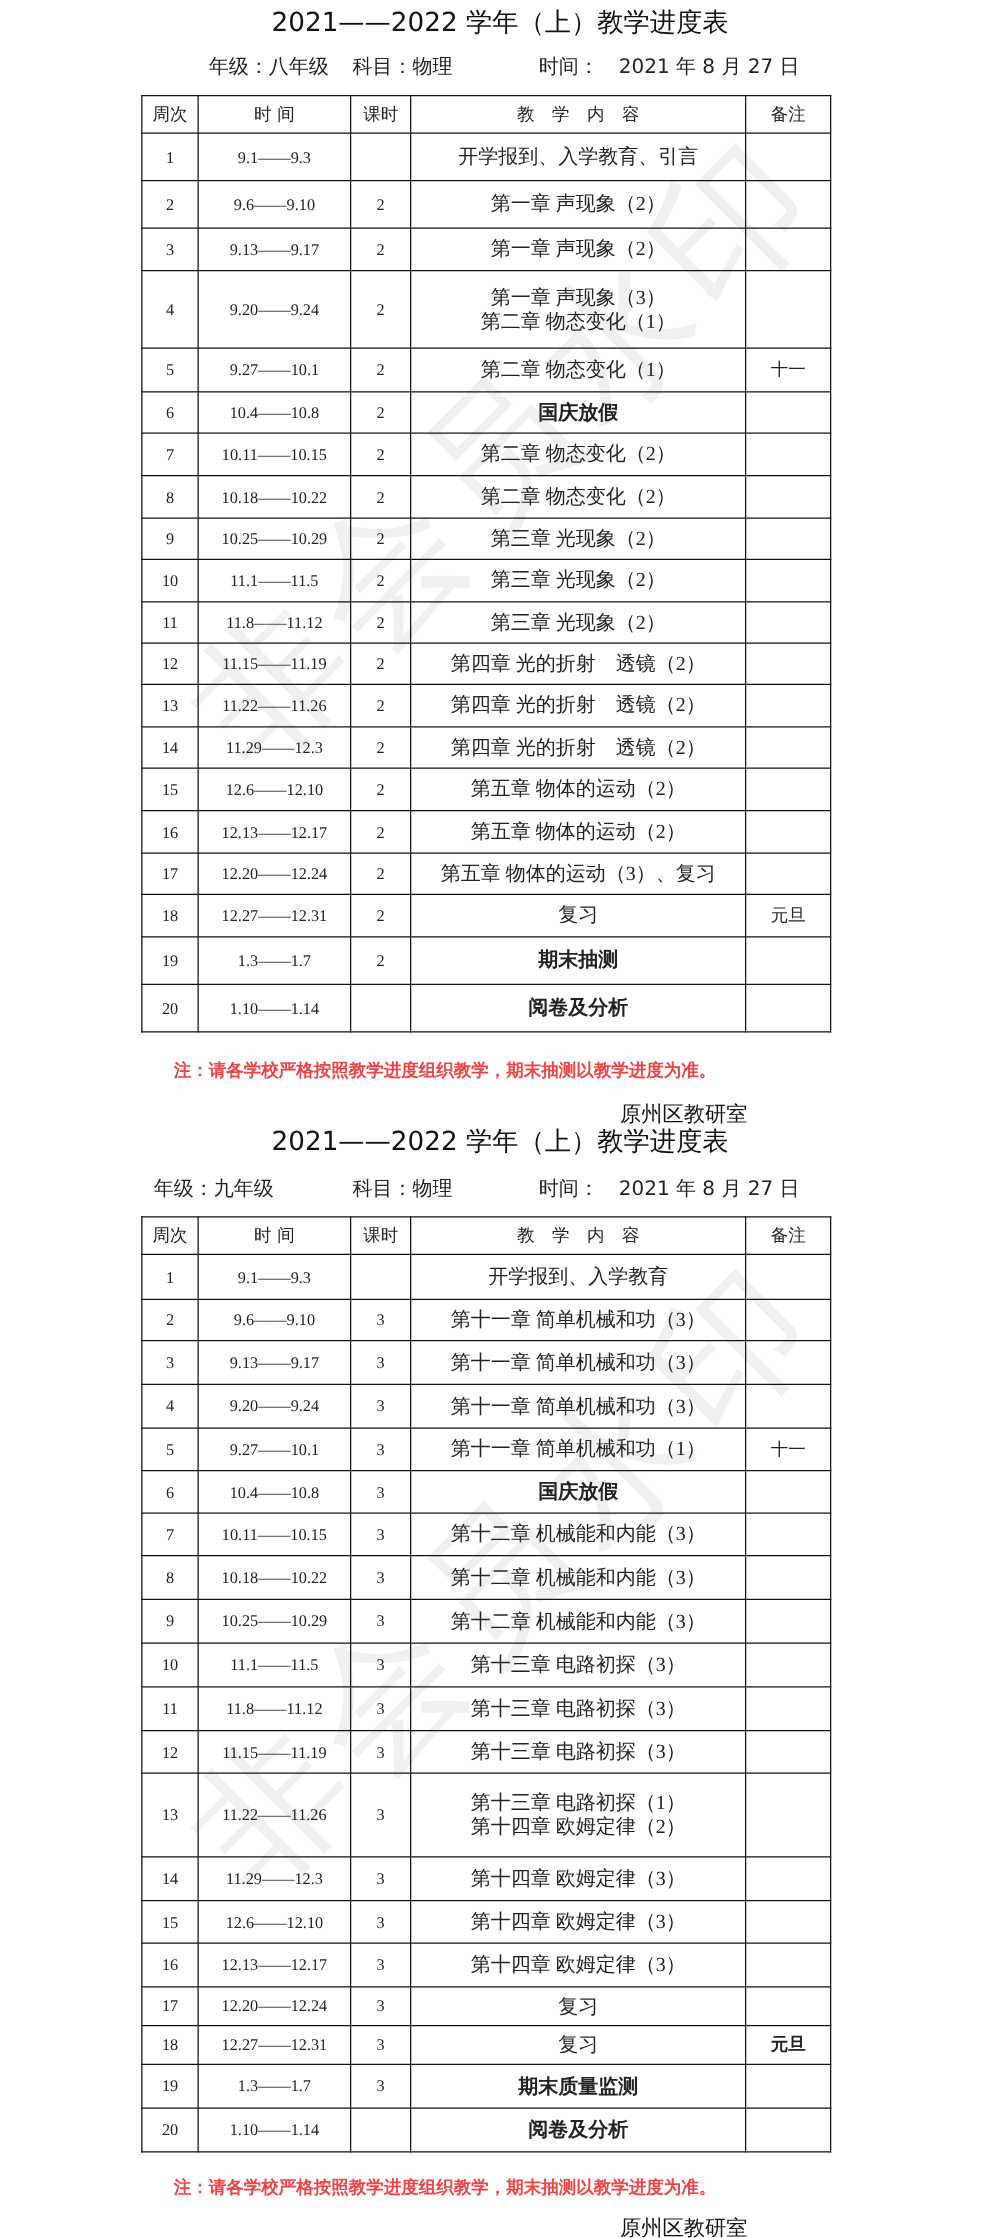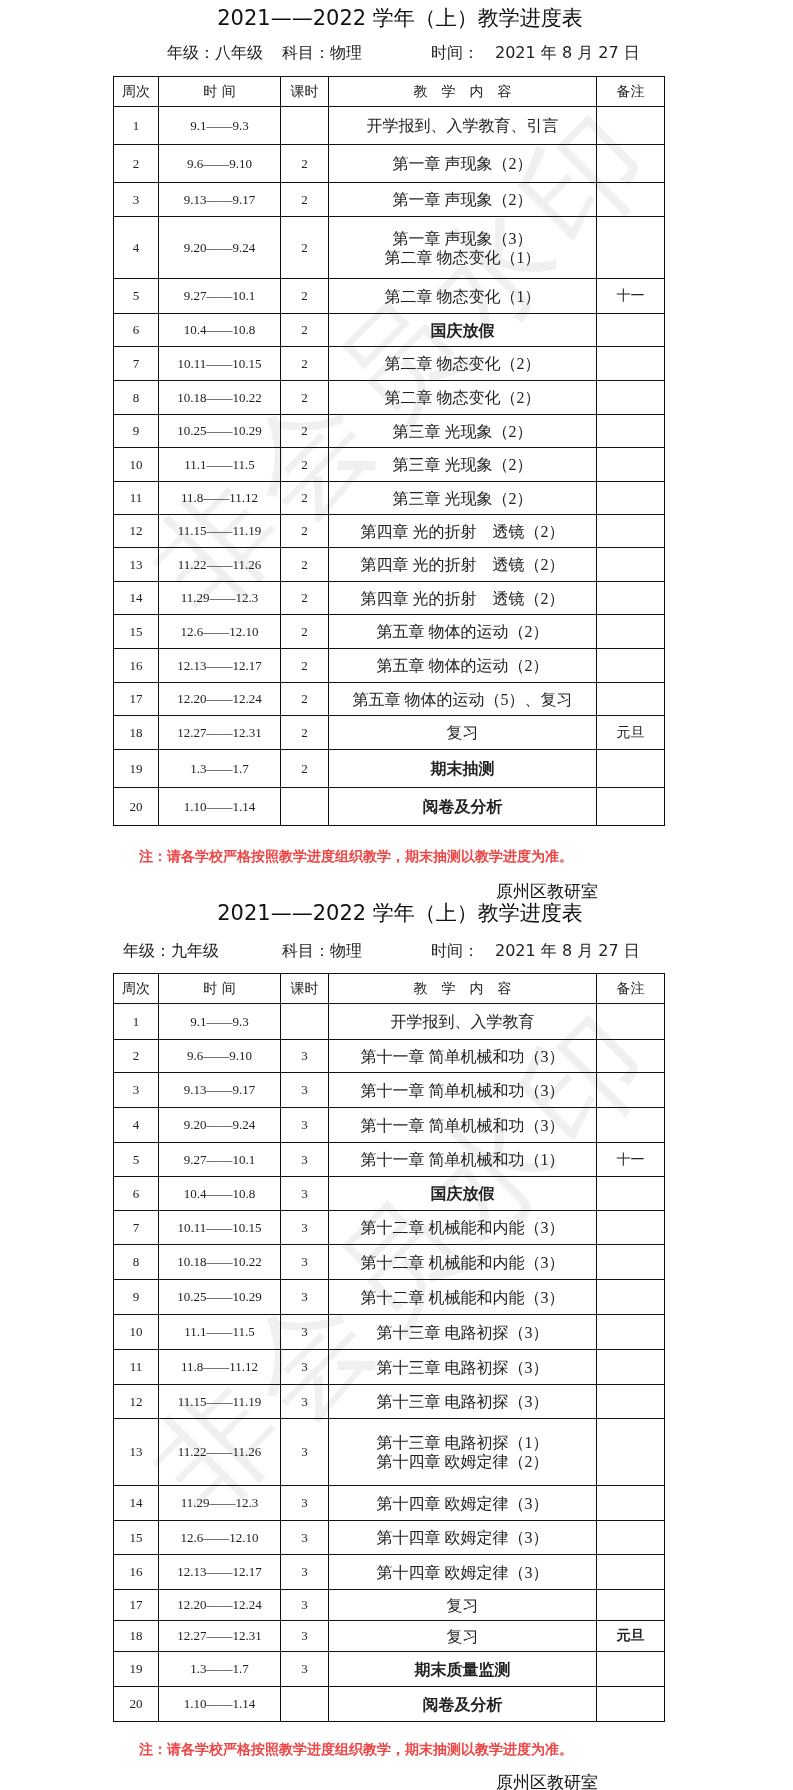--- a/index.html
+++ b/index.html
@@ -200,21 +200,21 @@
         <td class="content">
           <div>第五章  物体的运动（2）</div>
         </td>
         <td class="remark"></td>
       </tr>
       <tr style="height: 33px;">
         <td class="num">17</td>
         <td class="date">12.20——12.24</td>
         <td class="hrs">2</td>
         <td class="content">
-          <div>第五章  物体的运动（5）、复习</div>
+          <div>第五章  物体的运动（3）、复习</div>
         </td>
         <td class="remark"></td>
       </tr>
       <tr style="height: 34px;">
         <td class="num">18</td>
         <td class="date">12.27——12.31</td>
         <td class="hrs">2</td>
         <td class="content">
           <div>复习</div>
         </td>

